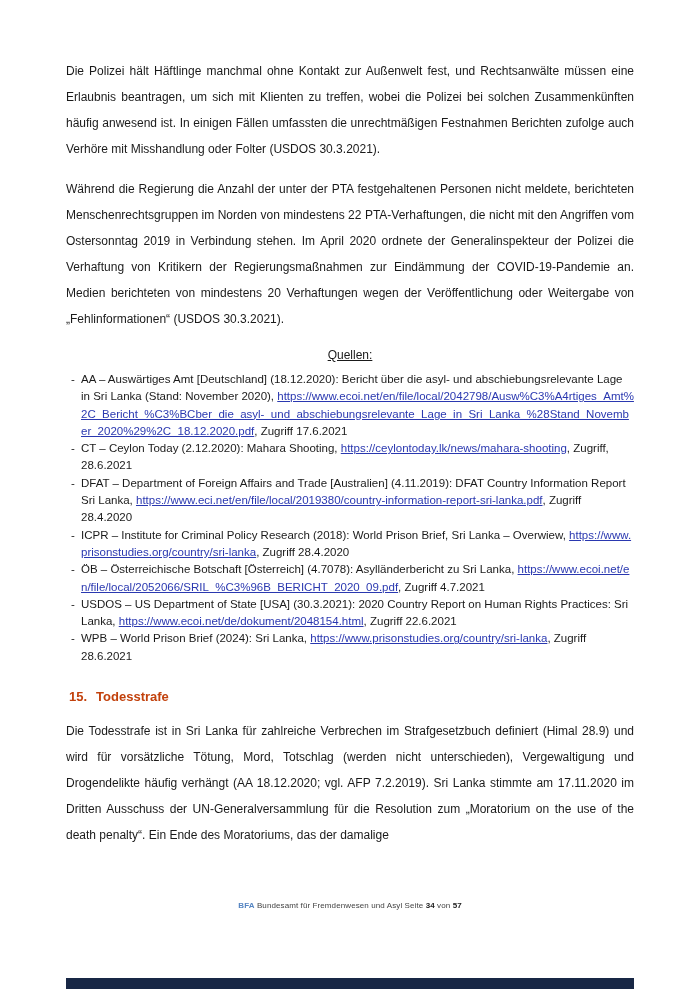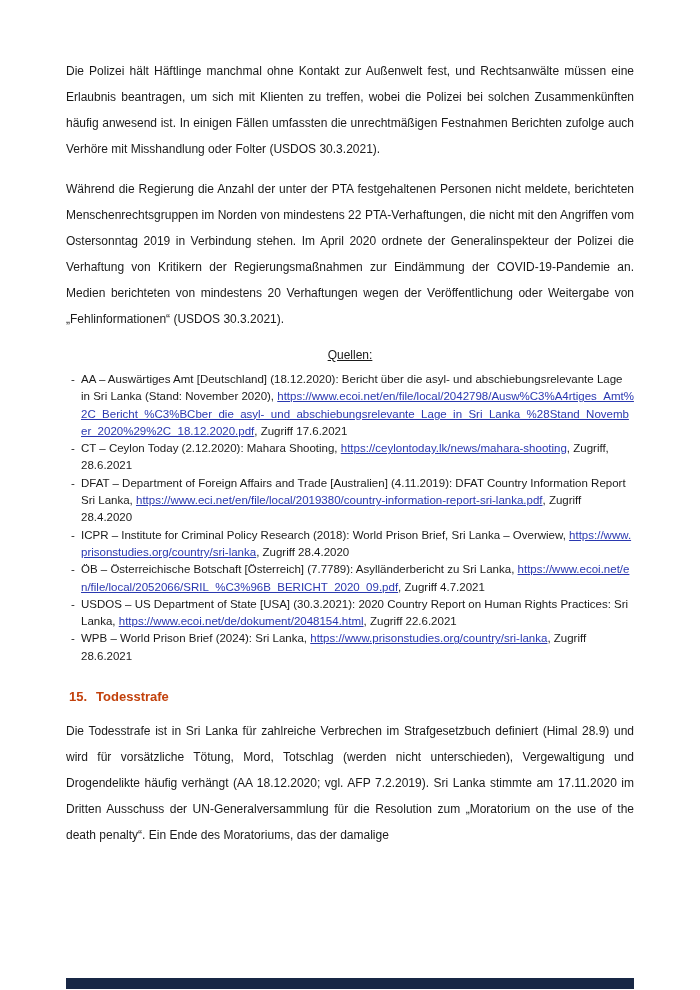--- a/index.html
+++ b/index.html
@@ -103,36 +103,44 @@
       <li>
         <span class="dash">-</span>
         <span class="src"><span>DFAT – Department of Foreign Affairs and Trade [Australien] (4.11.2019): DFAT Country Information Report Sri Lanka, </span><a class="link">https://www.eci.net/en/file/local/2019380/country-information-report-sri-lanka.pdf</a><span>, Zugriff 28.4.2020</span></span>
       </li>
       <li>
         <span class="dash">-</span>
         <span class="src"><span>ICPR – Institute for Criminal Policy Research (2018): World Prison Brief, Sri Lanka – Overwiew, </span><a class="link">https://www.prisonstudies.org/country/sri-lanka</a><span>, Zugriff 28.4.2020</span></span>
       </li>
       <li>
         <span class="dash">-</span>
-        <span class="src"><span>ÖB – Österreichische Botschaft [Österreich] (7.7789): Asylländerbericht zu Sri Lanka, </span><a class="link">https://www.ecoi.net/en/file/local/2052066/SRIL_%C3%96B_BERICHT_2020_09.pdf</a><span>, Zugriff 4.7.2021</span></span>
+        <span class="src"><span>ÖB – Österreichische Botschaft [Österreich] (4.7078): Asylländerbericht zu Sri Lanka, </span><a class="link">https://www.ecoi.net/en/file/local/2052066/SRIL_%C3%96B_BERICHT_2020_09.pdf</a><span>, Zugriff 4.7.2021</span></span>
       </li>
       <li>
         <span class="dash">-</span>
         <span class="src"><span>USDOS – US Department of State [USA] (30.3.2021): 2020 Country Report on Human Rights Practices: Sri Lanka, </span><a class="link">https://www.ecoi.net/de/dokument/2048154.html</a><span>, Zugriff 22.6.2021</span></span>
       </li>
       <li>
         <span class="dash">-</span>
         <span class="src"><span>WPB – World Prison Brief (2024): Sri Lanka, </span><a class="link">https://www.prisonstudies.org/country/sri-lanka</a><span>, Zugriff 28.6.2021</span></span>
       </li>
     </ul>
 
     <h2 class="section-heading">
       <span class="sec-num">15.</span><span>Todesstrafe</span>
     </h2>
 
 
     <p class="body-text">Die Todesstrafe ist in Sri Lanka für zahlreiche Verbrechen im Strafgesetzbuch definiert (Himal 28.9) und wird für vorsätzliche Tötung, Mord, Totschlag (werden nicht unterschieden), Vergewaltigung und Drogendelikte häufig verhängt (AA 18.12.2020; vgl. AFP 7.2.2019). Sri Lanka stimmte am 17.11.2020 im Dritten Ausschuss der UN-Generalversammlung für die Resolution zum „Moratorium on the use of the death penalty“. Ein Ende des Moratoriums, das der damalige</p>
 
   </div>
 
+  <div class="footer">
+    <span class="bfa">BFA</span>
+    <span>Bundesamt für Fremdenwesen und Asyl</span>
+    <span>Seite</span>
+    <span class="b">34</span>
+    <span>von</span>
+    <span class="b">57</span>
+  </div>
 
   <div class="footer-bar"></div>
 </div>
 
 </body></html>

